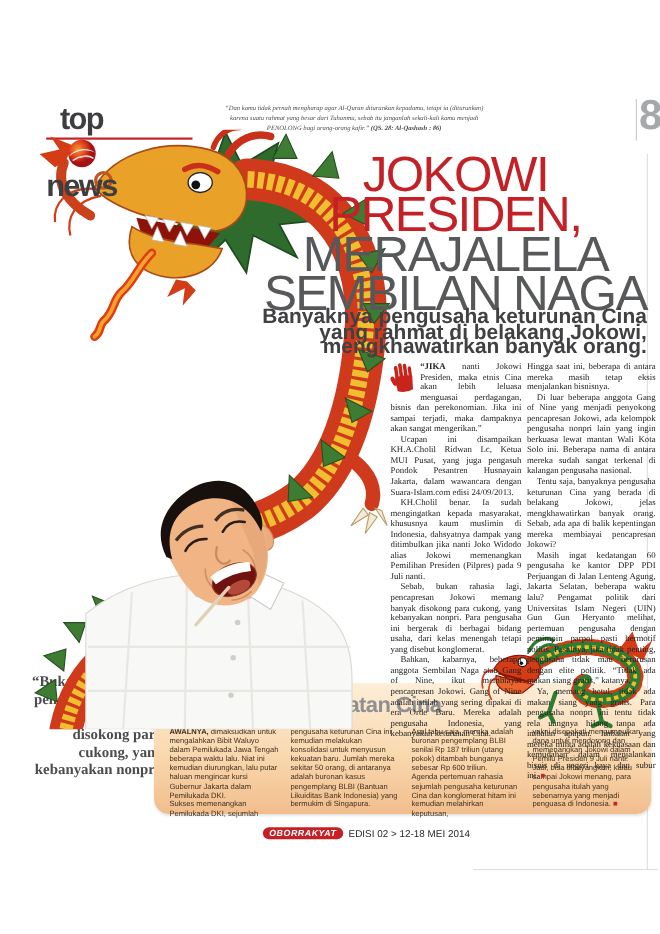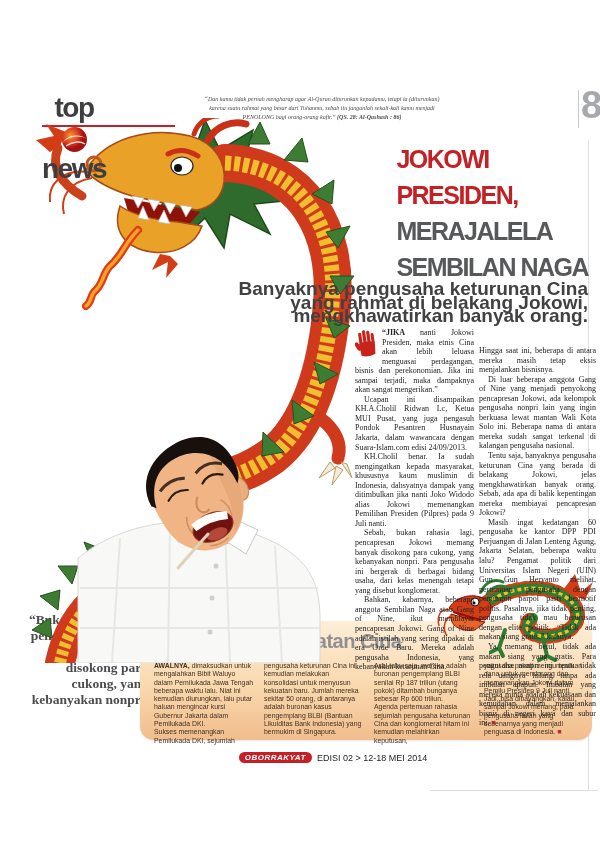--- a/index.html
+++ b/index.html
@@ -21,32 +21,32 @@
           background:linear-gradient(180deg,#ef4523 0%,#c9181b 55%,#9e0f12 100%);
           border-radius:63px/12px; color:#fff; display:flex; align-items:center;
           justify-content:center; gap:4px; font-size:9px; font-style:italic; z-index:5; cursor:pointer; }
   .klik::before { content:""; position:absolute; left:-9px; top:9px;
                   border:5px solid transparent; border-right:7px solid #9e0f12; }
   .klik .k { font-weight:bold; font-size:10px; }
   .vdiv { position:absolute; left:578px; top:90px; width:1px; height:38px; background:#c9c9c9; }
   .pagenum { position:absolute; left:581px; top:84px; font-size:38px; font-weight:bold; color:#a6a8ab; }
 
   
-  .headline { position:absolute; right:12px; top:141px; text-align:left; font-weight:bold;
-              font-size:25px; letter-spacing:-1.5px; line-height:36px; z-index:4; }
+  .headline { position:absolute; right:12px; top:141px; text-align:center; font-weight:normal;
+              font-size:45px; letter-spacing:-1.5px; line-height:36px; z-index:4; }
   .headline .red  { color:#c42127; display:block; }
   .headline .gray { color:#57585a; display:block; }
   .subhead { position:absolute; right:12px; top:282px; text-align:right; font-weight:bold;
              font-size:19px; line-height:13.5px; color:#414042; z-index:4; }
 
   
   .col { position:absolute; font-family:"Liberation Serif", serif; font-size:8px;
          line-height:9.55px; text-align:justify; color:#232323; z-index:3; }
   .col1 { left:355px; top:328px; width:119px; }
-  .col2 { left:479px; top:328px; width:117px;margin-top:18px; }
+  .col2 { left:479px; top:328px; width:117px; }
   .bp { margin:0; text-indent:9px; }
   .bp.first { text-indent:0; }
   .lead { font-weight:bold; }
   .hand { float:left; width:23px; height:31px; margin:1px 4px 1px 0; }
   .endmark { color:#c0272d; font-size:7px; margin-left:2px; }
 
   
   .pullquote { position:absolute; left:26px; top:612px; width:122px; text-align:right;
                font-family:"Liberation Serif", serif; font-weight:bold; font-size:13.5px;
                line-height:16px; color:#4b4c4e; z-index:1; }

